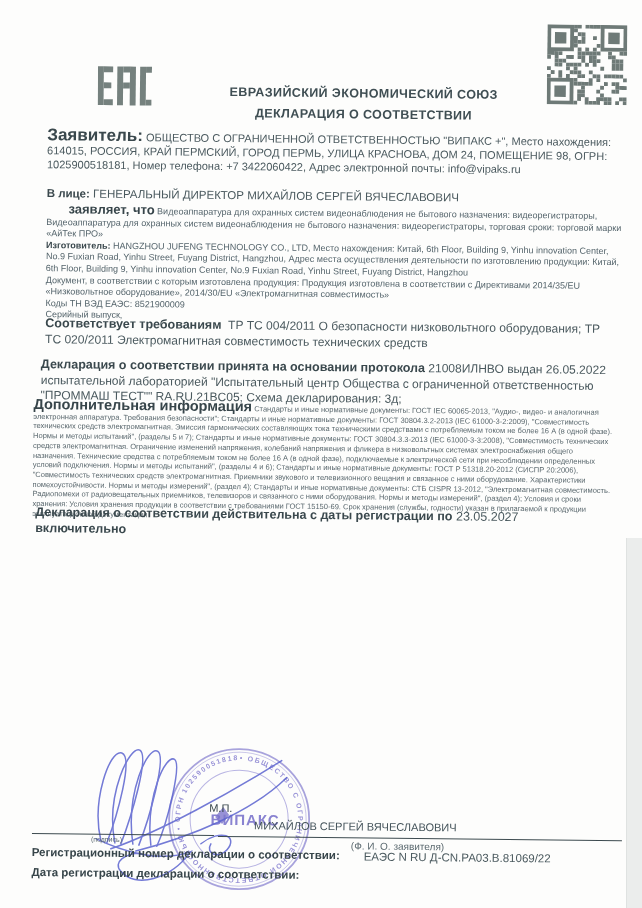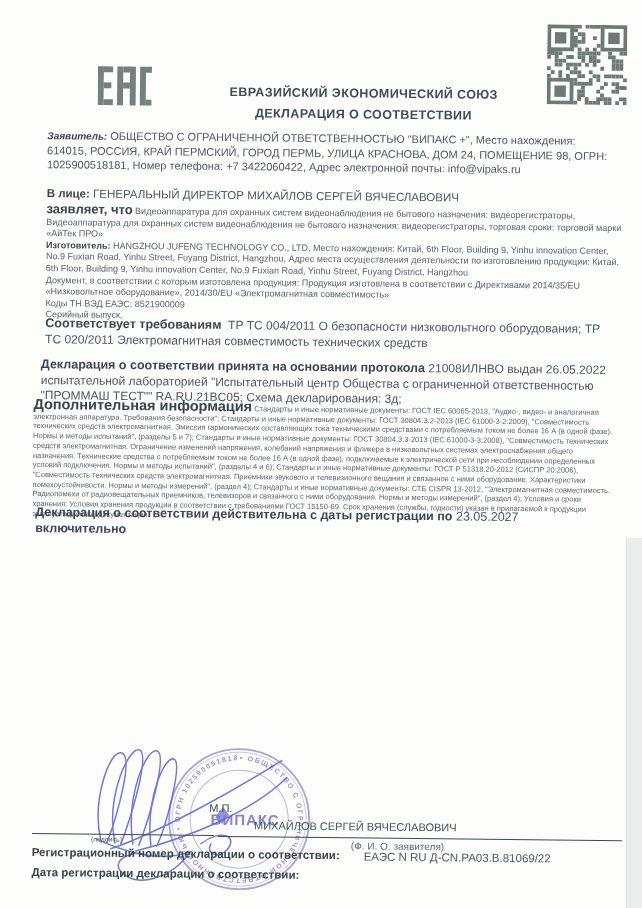--- a/index.html
+++ b/index.html
@@ -12,24 +12,24 @@
   b,.b{font-weight:bold;color:#3a484d;}
   
   .eac{left:94px;top:64px;width:54px;height:48px;}
   .titles{left:80px;top:86px;width:560px;text-align:center;color:#3f4e53;}
   .titles .t1{font-size:12.5px;font-weight:bold;letter-spacing:.4px;}
   .titles .t2{font-size:12.5px;font-weight:bold;letter-spacing:.4px;margin-top:7px;}
   .qr{left:543px;top:22px;width:80px;height:80px;}
   
   p{margin:0;}
   .applicant{left:44px;top:131px;width:568px;font-size:11px;line-height:14.2px;}
-  .applicant b{font-size:10px;font-style:italic;}
+  .applicant b{font-size:17px;}
   .inface{left:44px;top:189px;width:568px;font-size:11.5px;line-height:14px;}
   .declares{left:44px;top:206px;width:578px;font-size:9px;line-height:11.6px;color:#55656c;}
-  .declares .biglab{font-size:13px;color:#37454a;}
+  .declares .biglab{font-size:13px;color:#37454a;margin-left:22px;}
   .compliance{left:44px;top:319px;width:572px;font-size:12px;line-height:15.5px;}
   .compliance b{font-size:12.5px;}
   .basis{left:40px;top:360px;width:578px;font-size:12px;line-height:15.5px;}
   .basis b{font-size:12.5px;}
   .addl{left:33px;top:403px;width:580px;font-size:7.5px;line-height:9.7px;color:#5a686e;}
   .addl .biglab{font-size:14.5px;color:#37454a;}
   .validity{left:36px;top:507px;width:574px;font-size:12.5px;line-height:16px;}
   
   .stamp{left:157px;top:740px;width:172px;height:160px;}
   .sig{left:85px;top:733px;width:250px;height:160px;}

